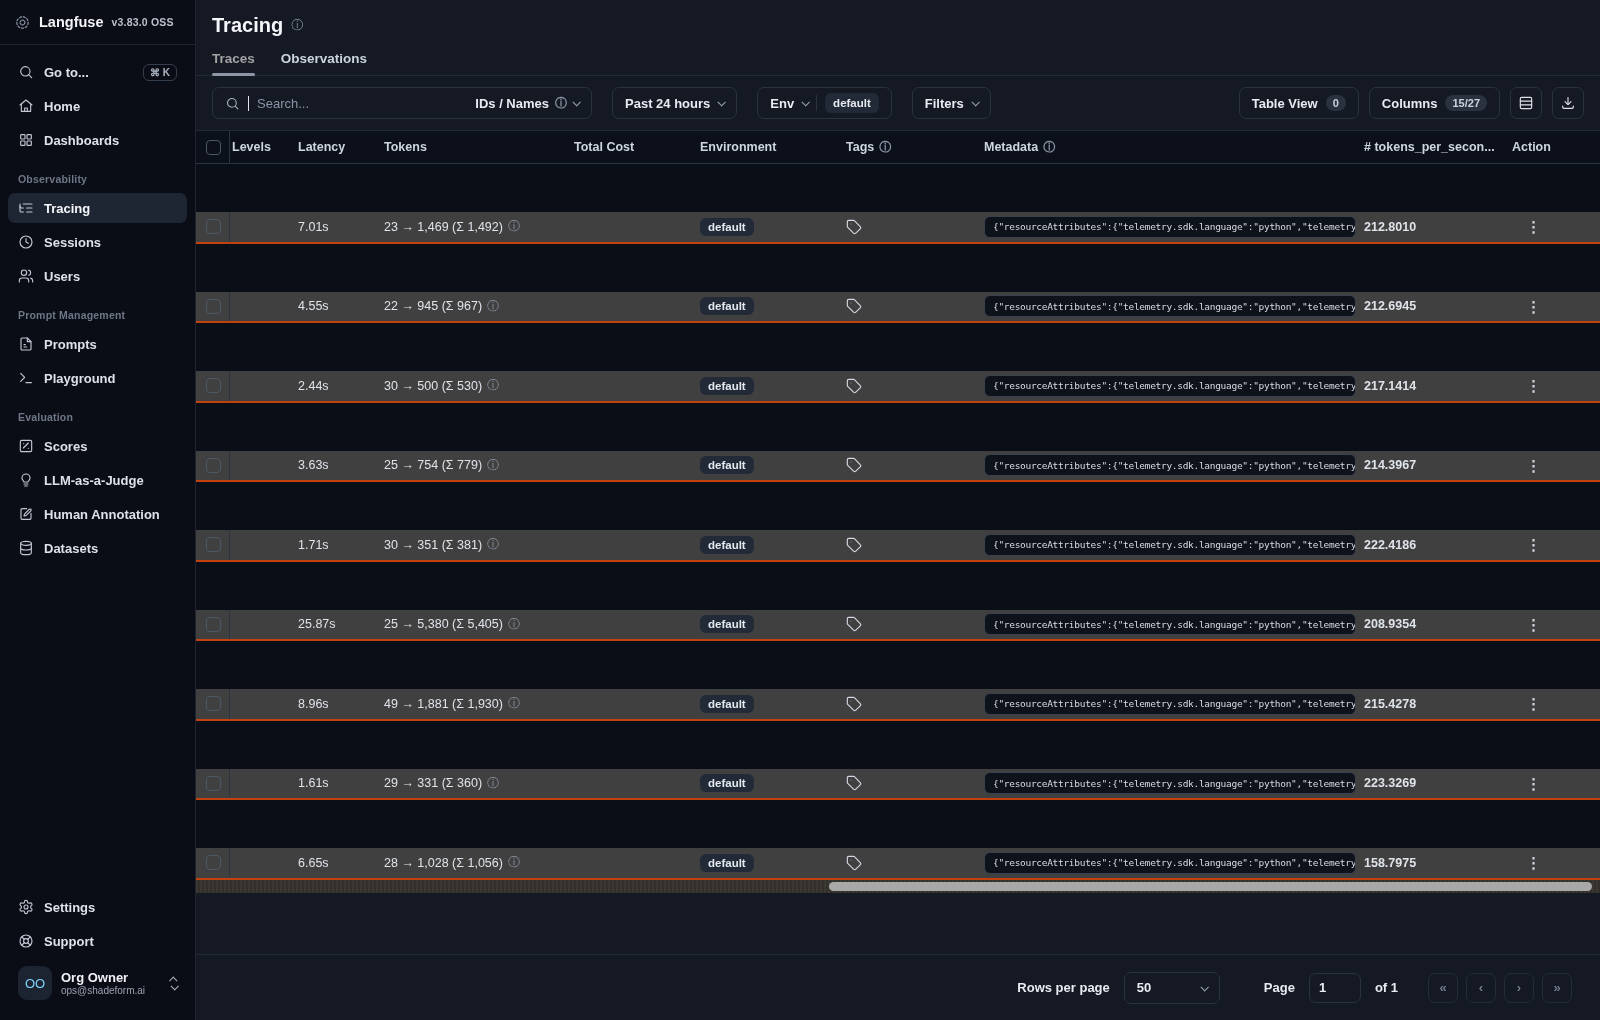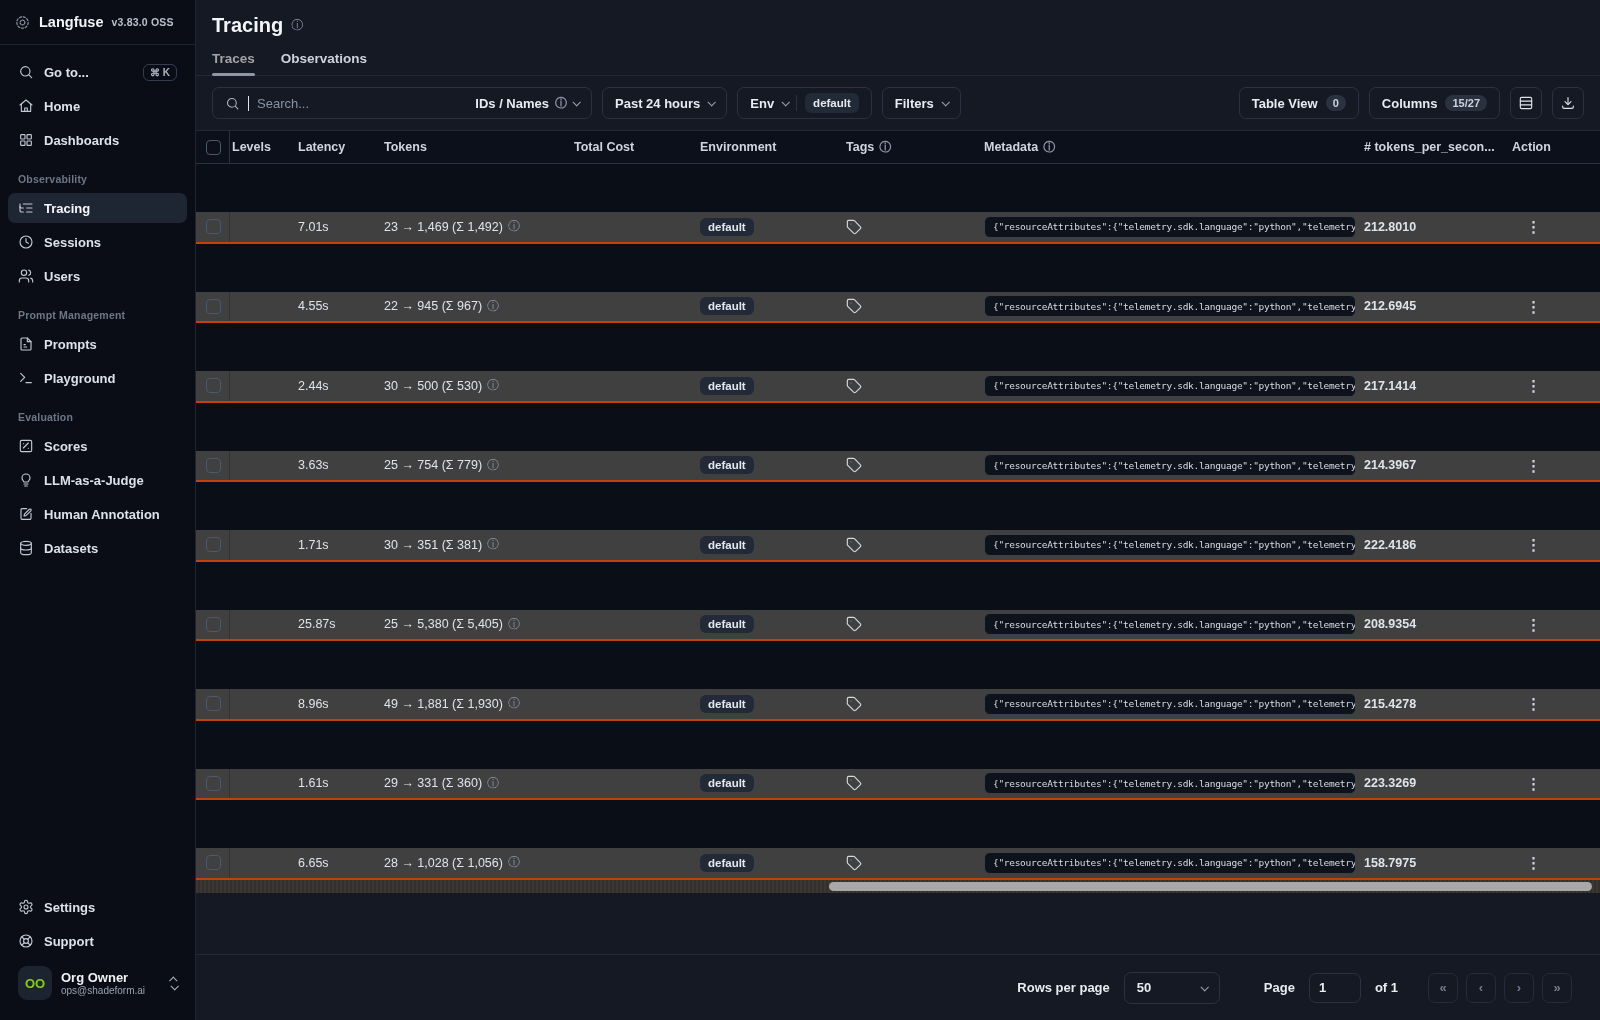--- a/index.html
+++ b/index.html
@@ -19,21 +19,21 @@
   .sb-header .version { font-size:10.5px; font-weight:bold; color:#b9c0cc; letter-spacing:.2px; }
   .sb-body { flex:1; display:flex; flex-direction:column; padding:10px 8px 8px; overflow:hidden; }
   .sb-item { display:flex; align-items:center; gap:10px; height:30px; padding:0 10px; margin:2px 0; border-radius:7px; color:#dde1e9; font-size:13px; font-weight:600; cursor:pointer; }
   .sb-item .sicon { color:#c2c8d4; display:flex; }
   .sb-item.active { background:#1e2533; color:#f5f7fa; }
   .sb-item .grow { flex:1; }
   .kbd { font-size:10px; color:#aeb6c4; border:1px solid #343d4d; border-radius:6px; padding:2px 6px; font-weight:600; }
   .sb-section { font-size:10.5px; font-weight:bold; color:#6e7787; margin:16px 10px 6px; letter-spacing:.2px; }
   .sb-spacer { flex:1; }
   .user-block { display:flex; align-items:center; gap:9px; padding:8px 10px 12px; cursor:pointer; }
-  .avatar { width:34px; height:34px; border-radius:9px; background:#1d2431; color:#84cc16; font-size:13px; font-weight:bold; display:flex; align-items:center; justify-content:center; }
+  .avatar { width:34px; height:34px; border-radius:9px; background:#1d2431; color:#7dd3fc; font-size:13px; font-weight:normal; display:flex; align-items:center; justify-content:center; }
   .user-name { font-size:13px; font-weight:bold; color:#f0f2f6; line-height:1.2; }
   .user-email { font-size:10px; color:#9aa2b1; }
   .updown { display:flex; flex-direction:column; align-items:center; gap:1px; margin-left:auto; color:#aeb6c4; }
   .chev { display:inline-block; width:6px; height:6px; border-right:1.6px solid currentColor; border-bottom:1.6px solid currentColor; transform:rotate(45deg) translateY(-1px); }
   .chev.up { transform:rotate(-135deg) translateY(-1px); }
 
   
   .main { flex:1; display:flex; flex-direction:column; background:#141924; min-width:0; }
   .topbar { height:45px; min-height:45px; background:#0a0d16; border-bottom:1px solid #1d2432; display:flex; align-items:center; gap:10px; padding:0 14px; }
   .panel-btn { color:#e3e7ee; cursor:pointer; display:flex; }
@@ -44,21 +44,21 @@
   .page-head { padding:14px 16px 0; }
   .page-title-row { display:flex; align-items:center; gap:8px; }
   .page-title { font-size:20px; font-weight:bold; color:#f4f6f9; }
   .info { color:#8b93a4; font-size:12px; font-style:normal; }
   .tabs { display:flex; gap:26px; padding:0 16px; margin-top:14px; border-bottom:1px solid #222a38; }
   .tab { font-size:13.5px; font-weight:bold; padding-bottom:9px; position:relative; cursor:pointer; color:#cdd3dd; }
   .tab.active { color:#a3a3a3; }
   .tab.active::after { content:""; position:absolute; left:0; right:0; bottom:-1px; height:3px; background:#8e96a5; border-radius:2px; }
 
   
-  .filterbar { display:flex; align-items:flex-end; gap:10px; padding:11px 16px; }
+  .filterbar { display:flex; align-items:flex-end; gap:20px; padding:11px 16px; }
   .fb-right { margin-left:auto; display:flex; align-items:center; gap:10px; }
   .control { height:32px; display:flex; align-items:center; gap:8px; border:1px solid #2a3241; border-radius:7px; padding:0 12px; font-size:13px; font-weight:600; color:#e8ebf1; background:transparent; cursor:pointer; white-space:nowrap; }
   .control .chev { color:#9aa3b2; }
   .searchbox { width:380px; cursor:text; }
   .searchbox .caret { width:1px; height:15px; background:#dfe3ea; }
   .searchbox .ph { color:#8a93a4; font-weight:400; font-size:13px; }
   .searchbox .mode { margin-left:auto; display:flex; align-items:center; gap:6px; font-weight:bold; }
   .vdiv { width:1px; height:16px; background:#2a3241; }
   .pillbadge { background:#222937; border-radius:6px; padding:4px 8px; font-size:11.5px; font-weight:600; color:#e6e9ef; }
   .countbadge { background:#2a3240; border-radius:999px; padding:2px 7px; font-size:11px; font-weight:600; color:#cdd3dd; }

